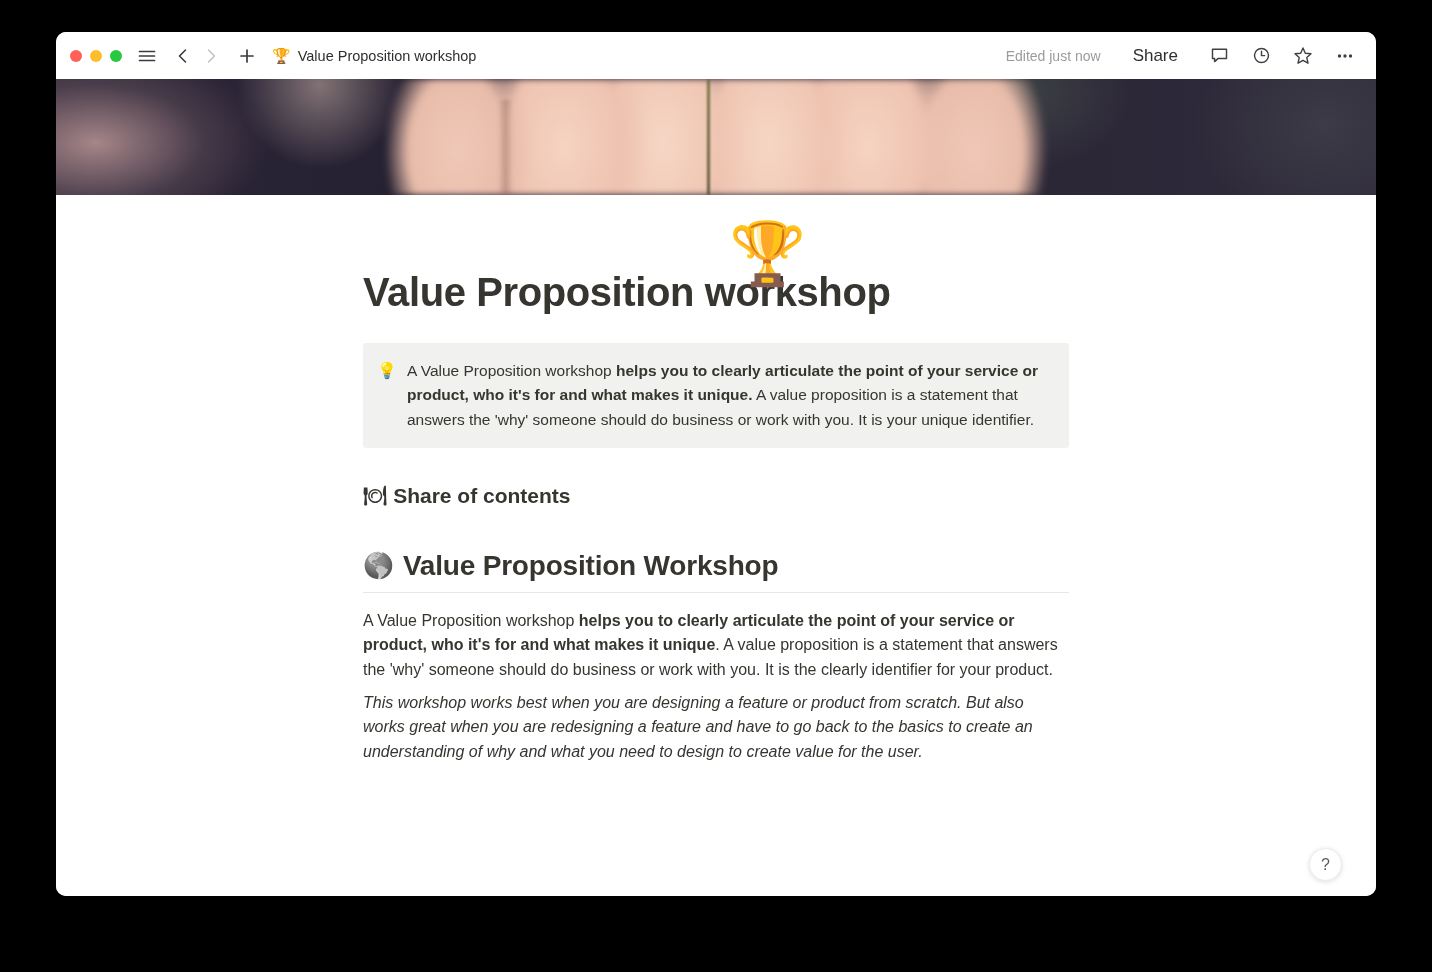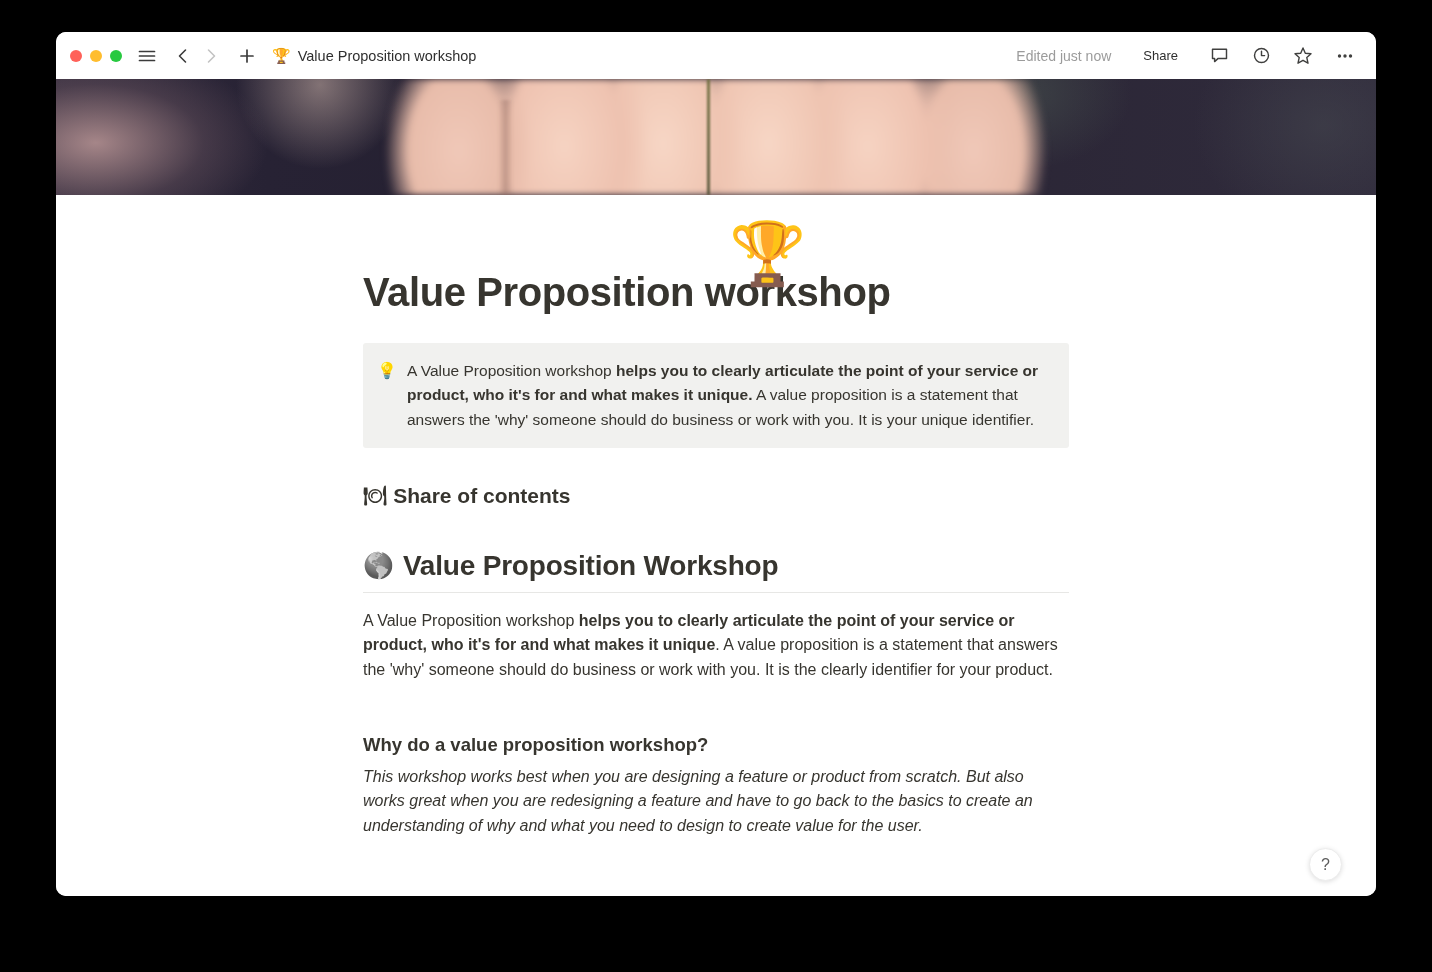--- a/index.html
+++ b/index.html
@@ -61,21 +61,21 @@
     margin-left:auto;
     display:flex; align-items:center; gap:12px;
   }
   .edited {
     font-size:14px;
     color:#9b9b9b;
     margin-right:12px;
     white-space:nowrap;
   }
   .share {
-    font-size:13px;
+    font-size:17px;
     color:#2f2f2f;
     padding:4px 8px;
     margin-right:6px;
     border-radius:4px;
     white-space:nowrap;
   }
   .tb-right .tb-icon { width:30px; height:30px; color:#40403f; }
 
   
   .cover {
@@ -333,21 +333,20 @@
       </div>
 
       <div class="section-heading">
         <span class="em">🌎</span>
         <span>Value Proposition Workshop</span>
       </div>
       <div class="rule"></div>
 
       <p class="para"><span>A Value Proposition workshop </span><b>helps you to clearly articulate the point of your service or product, who it's for and what makes it unique</b><span>. A value proposition is a statement that answers the 'why' someone should do business or work with you. It is the clearly identifier for your product.</span></p>
 
-      <h3 class="sub-heading">Why do a value proposition workshop?</h3>
       <p class="para tight">This workshop works best when you are designing a feature or product from scratch. But also works great when you are redesigning a feature and have to go back to the basics to create an understanding of why and what you need to design to create value for the user.</p>
 
     </div>
 
     <div class="help-btn">?</div>
   </div>
 
 </div>
 
 </body></html>

